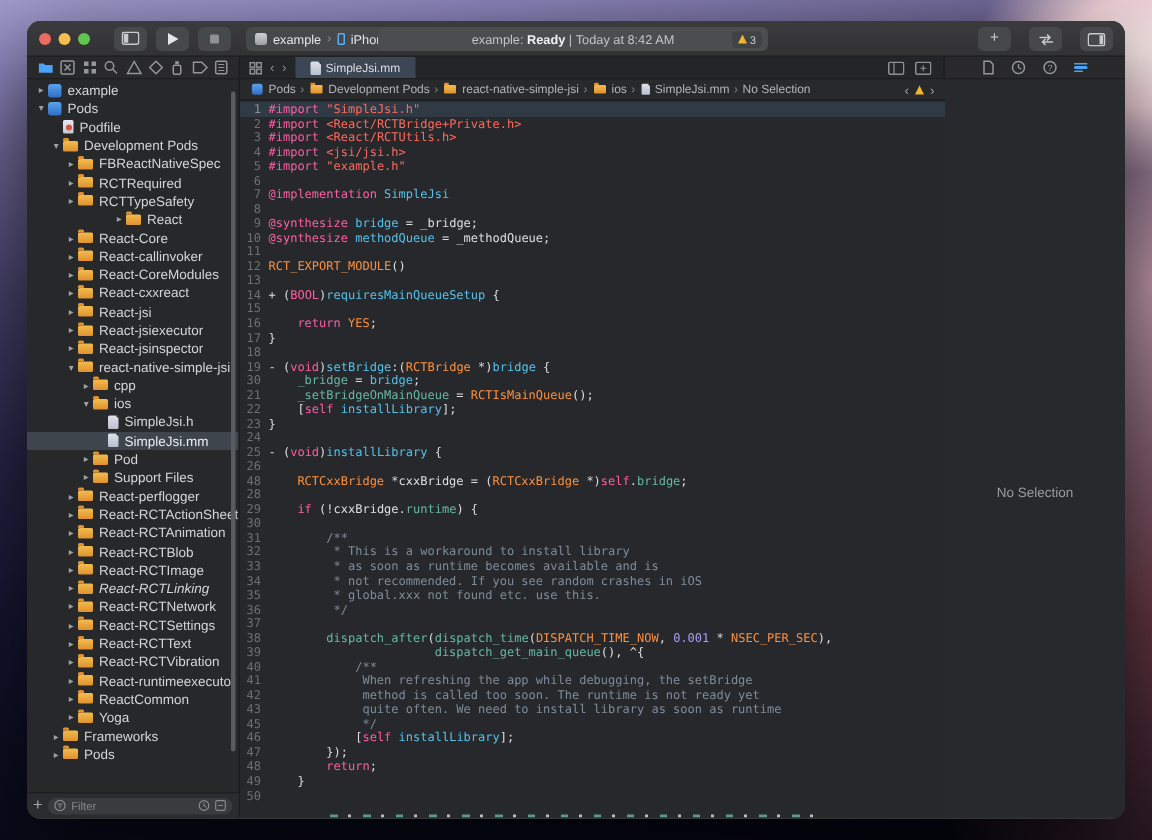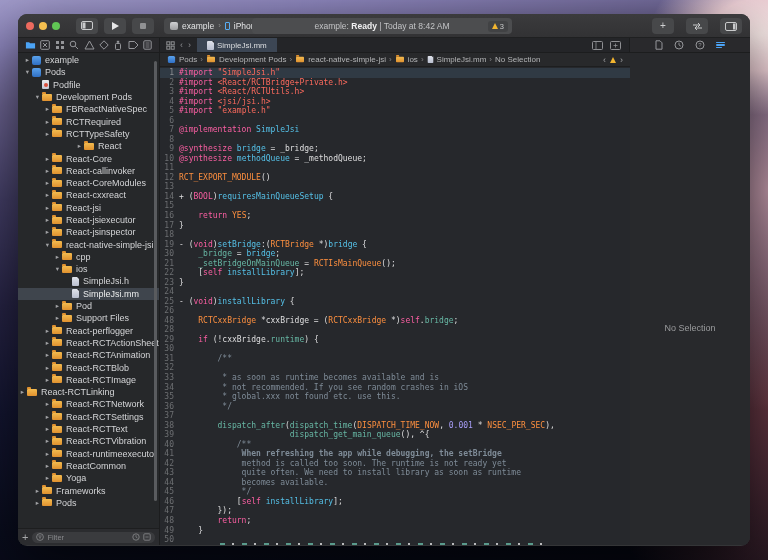--- a/index.html
+++ b/index.html
@@ -396,21 +396,21 @@
             <div class="trow" style="padding-left: 25px;">
               <span class="disc">▸</span>
               <span class="tic ic-folder"></span>
               <span class="tlabel">React-RCTBlob</span>
             </div>
             <div class="trow" style="padding-left: 25px;">
               <span class="disc">▸</span>
               <span class="tic ic-folder"></span>
               <span class="tlabel">React-RCTImage</span>
             </div>
-            <div class="trow" style="">
+            <div class="trow" style="padding-left: 25px; font-style: italic;">
               <span class="disc">▸</span>
               <span class="tic ic-folder"></span>
               <span class="tlabel">React-RCTLinking</span>
             </div>
             <div class="trow" style="padding-left: 25px;">
               <span class="disc">▸</span>
               <span class="tic ic-folder"></span>
               <span class="tlabel">React-RCTNetwork</span>
             </div>
             <div class="trow" style="padding-left: 25px;">
@@ -625,20 +625,21 @@
             <div class="crow">
               <span class="ln">30</span>
               <span class="src"></span>
             </div>
             <div class="crow">
               <span class="ln">31</span>
               <span class="src"><span style="color: rgb(127, 140, 152);">        /**</span></span>
             </div>
             <div class="crow">
               <span class="ln">32</span>
+              <span class="src"><span style="color: rgb(127, 140, 152);">         * This is a workaround to install library</span></span>
             </div>
             <div class="crow">
               <span class="ln">33</span>
               <span class="src"><span style="color: rgb(127, 140, 152);">         * as soon as runtime becomes available and is</span></span>
             </div>
             <div class="crow">
               <span class="ln">34</span>
               <span class="src"><span style="color: rgb(127, 140, 152);">         * not recommended. If you see random crashes in iOS</span></span>
             </div>
             <div class="crow">
@@ -660,33 +661,29 @@
             <div class="crow">
               <span class="ln">39</span>
               <span class="src"><span style="color: rgb(223, 223, 224);">                       </span><span style="color: rgb(103, 183, 164);">dispatch_get_main_queue</span><span style="color: rgb(223, 223, 224);">(), ^{</span></span>
             </div>
             <div class="crow">
               <span class="ln">40</span>
               <span class="src"><span style="color: rgb(127, 140, 152);">            /**</span></span>
             </div>
             <div class="crow">
               <span class="ln">41</span>
-              <span class="src"><span style="color: rgb(127, 140, 152); font-weight: bold;">             When refreshing the app while debugging, the setBridge</span></span>
+              <span class="src"><span style="color: rgb(127, 140, 152);">             When refreshing the app while debugging, the setBridge</span></span>
             </div>
             <div class="crow">
               <span class="ln">42</span>
               <span class="src"><span style="color: rgb(127, 140, 152);">             method is called too soon. The runtime is not ready yet</span></span>
             </div>
             <div class="crow">
               <span class="ln">43</span>
               <span class="src"><span style="color: rgb(127, 140, 152);">             quite often. We need to install library as soon as runtime</span></span>
-            </div>
-            <div class="crow">
-              <span class="ln">44</span>
-              <span class="src"><span style="color: rgb(127, 140, 152);">             becomes available.</span></span>
             </div>
             <div class="crow">
               <span class="ln">45</span>
               <span class="src"><span style="color: rgb(127, 140, 152);">             */</span></span>
             </div>
             <div class="crow">
               <span class="ln">46</span>
               <span class="src"><span style="color: rgb(223, 223, 224);">            [</span><span style="color: rgb(252, 95, 163);">self</span><span style="color: rgb(223, 223, 224);"> </span><span style="color: rgb(85, 193, 232);">installLibrary</span><span style="color: rgb(223, 223, 224);">];</span></span>
             </div>
             <div class="crow">

